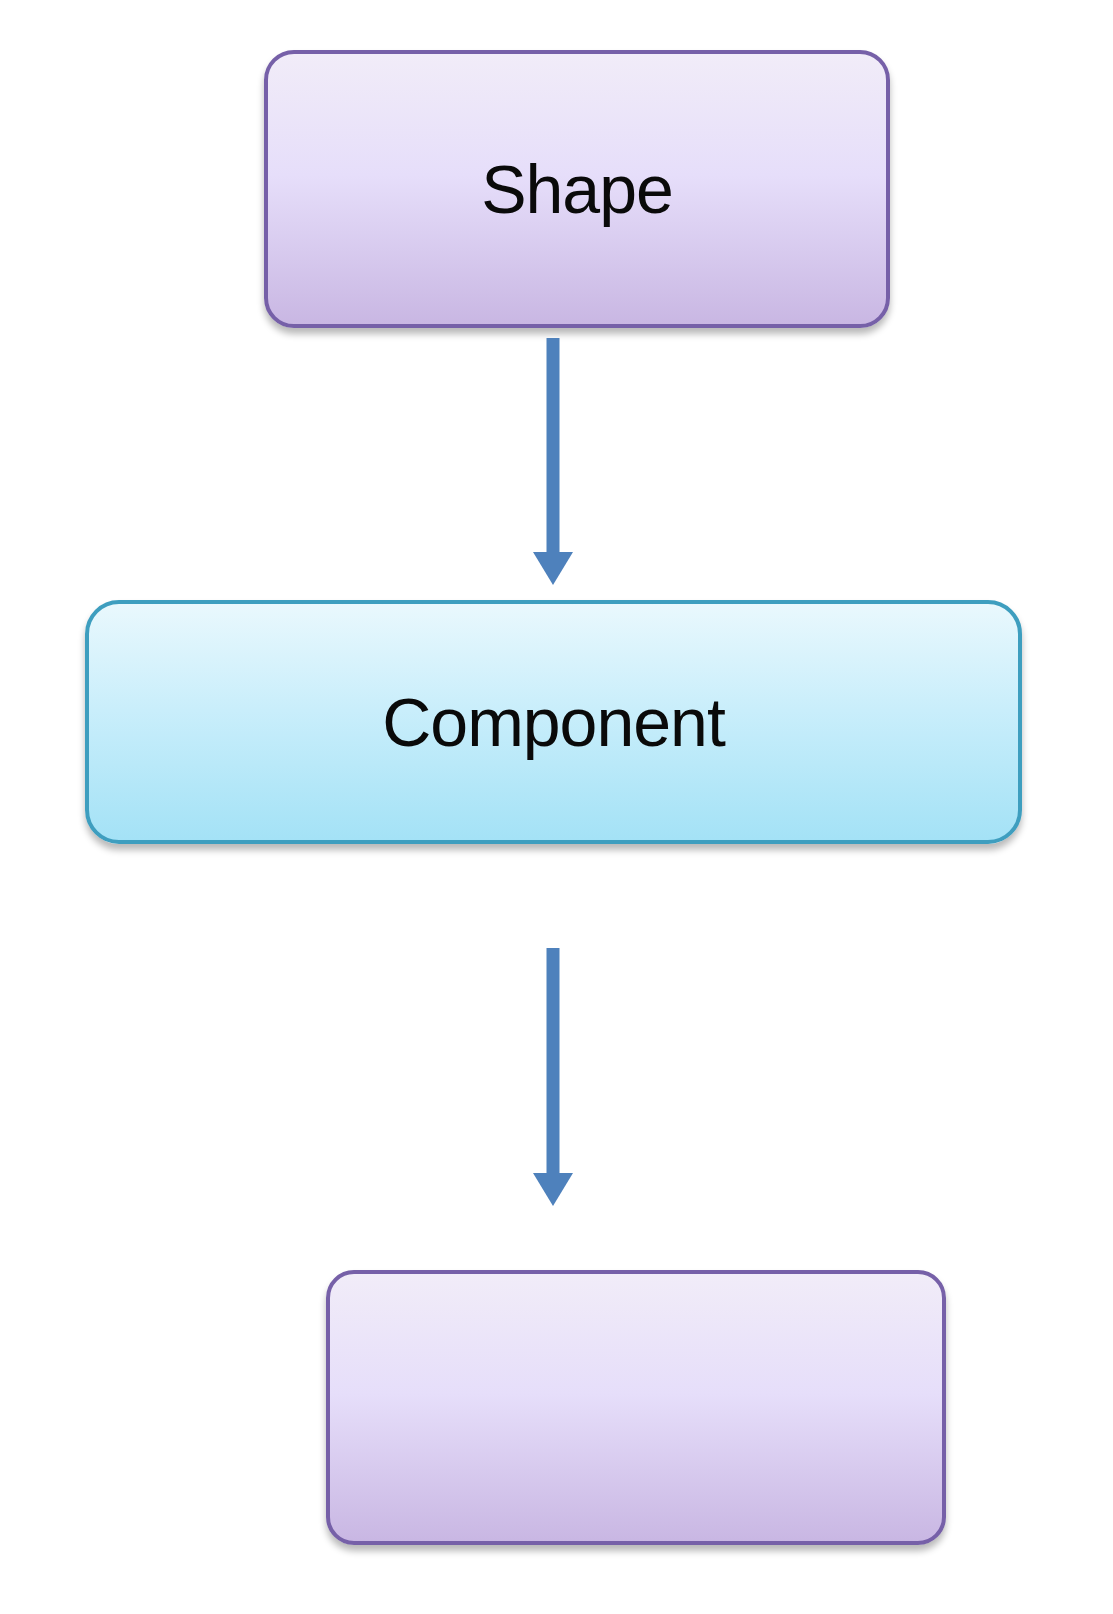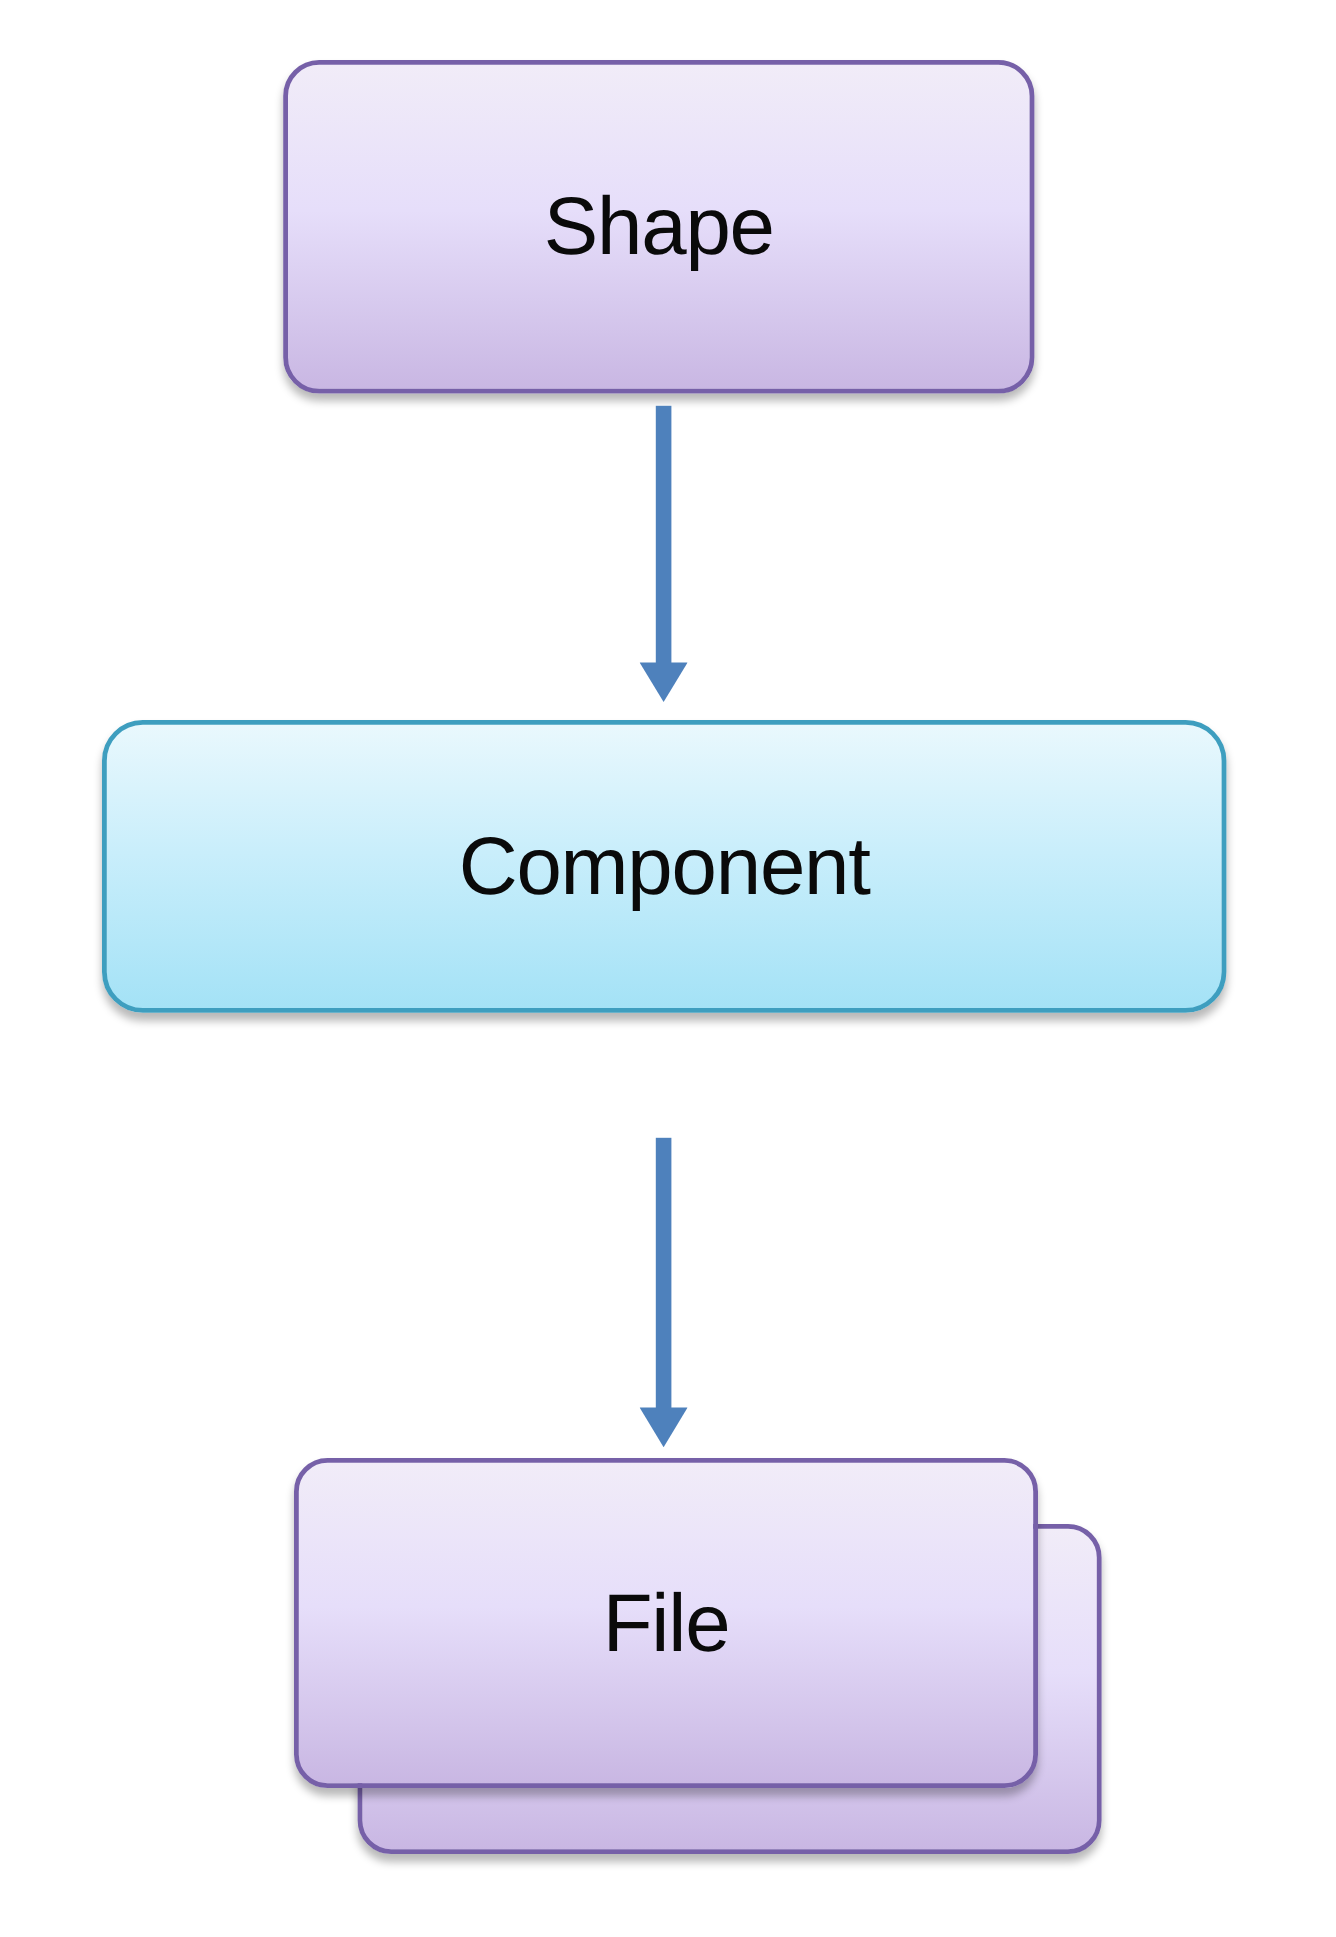--- a/index.html
+++ b/index.html
@@ -23,20 +23,21 @@
     border-radius: 30px;
     box-sizing: border-box;
     color: #0a0a0a;
     font-size: 68px;
     letter-spacing: -1px;
     box-shadow: 0 6px 7px rgba(0,0,0,0.28);
   }
   .node-purple {
     background: linear-gradient(to bottom, #f1ecf8 0%, #e6defa 45%, #c9b7e3 100%);
     border: 4px solid #7660a8;
+    margin-left: 28px;
   }
   .node-cyan {
     background: linear-gradient(to bottom, #e9f8fd 0%, #c9eefb 45%, #a4e2f6 100%);
     border: 4px solid #3e9ebf;
   }
   .node-shape {
     left: 236px; top: 50px;
     width: 626px; height: 278px;
   }
   .node-component {
@@ -83,17 +84,14 @@
     <span class="node-label">Component</span>
   </div>
 
   <svg class="arrow arrow-2" viewBox="0 0 40 258" preserveAspectRatio="none">
     <rect x="13.5" y="0" width="13" height="227" fill="#4e81bc"></rect>
     <polygon points="0,225 40,225 20,258" fill="#4e81bc"></polygon>
   </svg>
 
   <div class="node node-purple file-stack-back"></div>
 
-  <div class="node node-purple node-file">
-    <span class="node-label">File</span>
-  </div>
 
 </div>
 
 </body></html>

